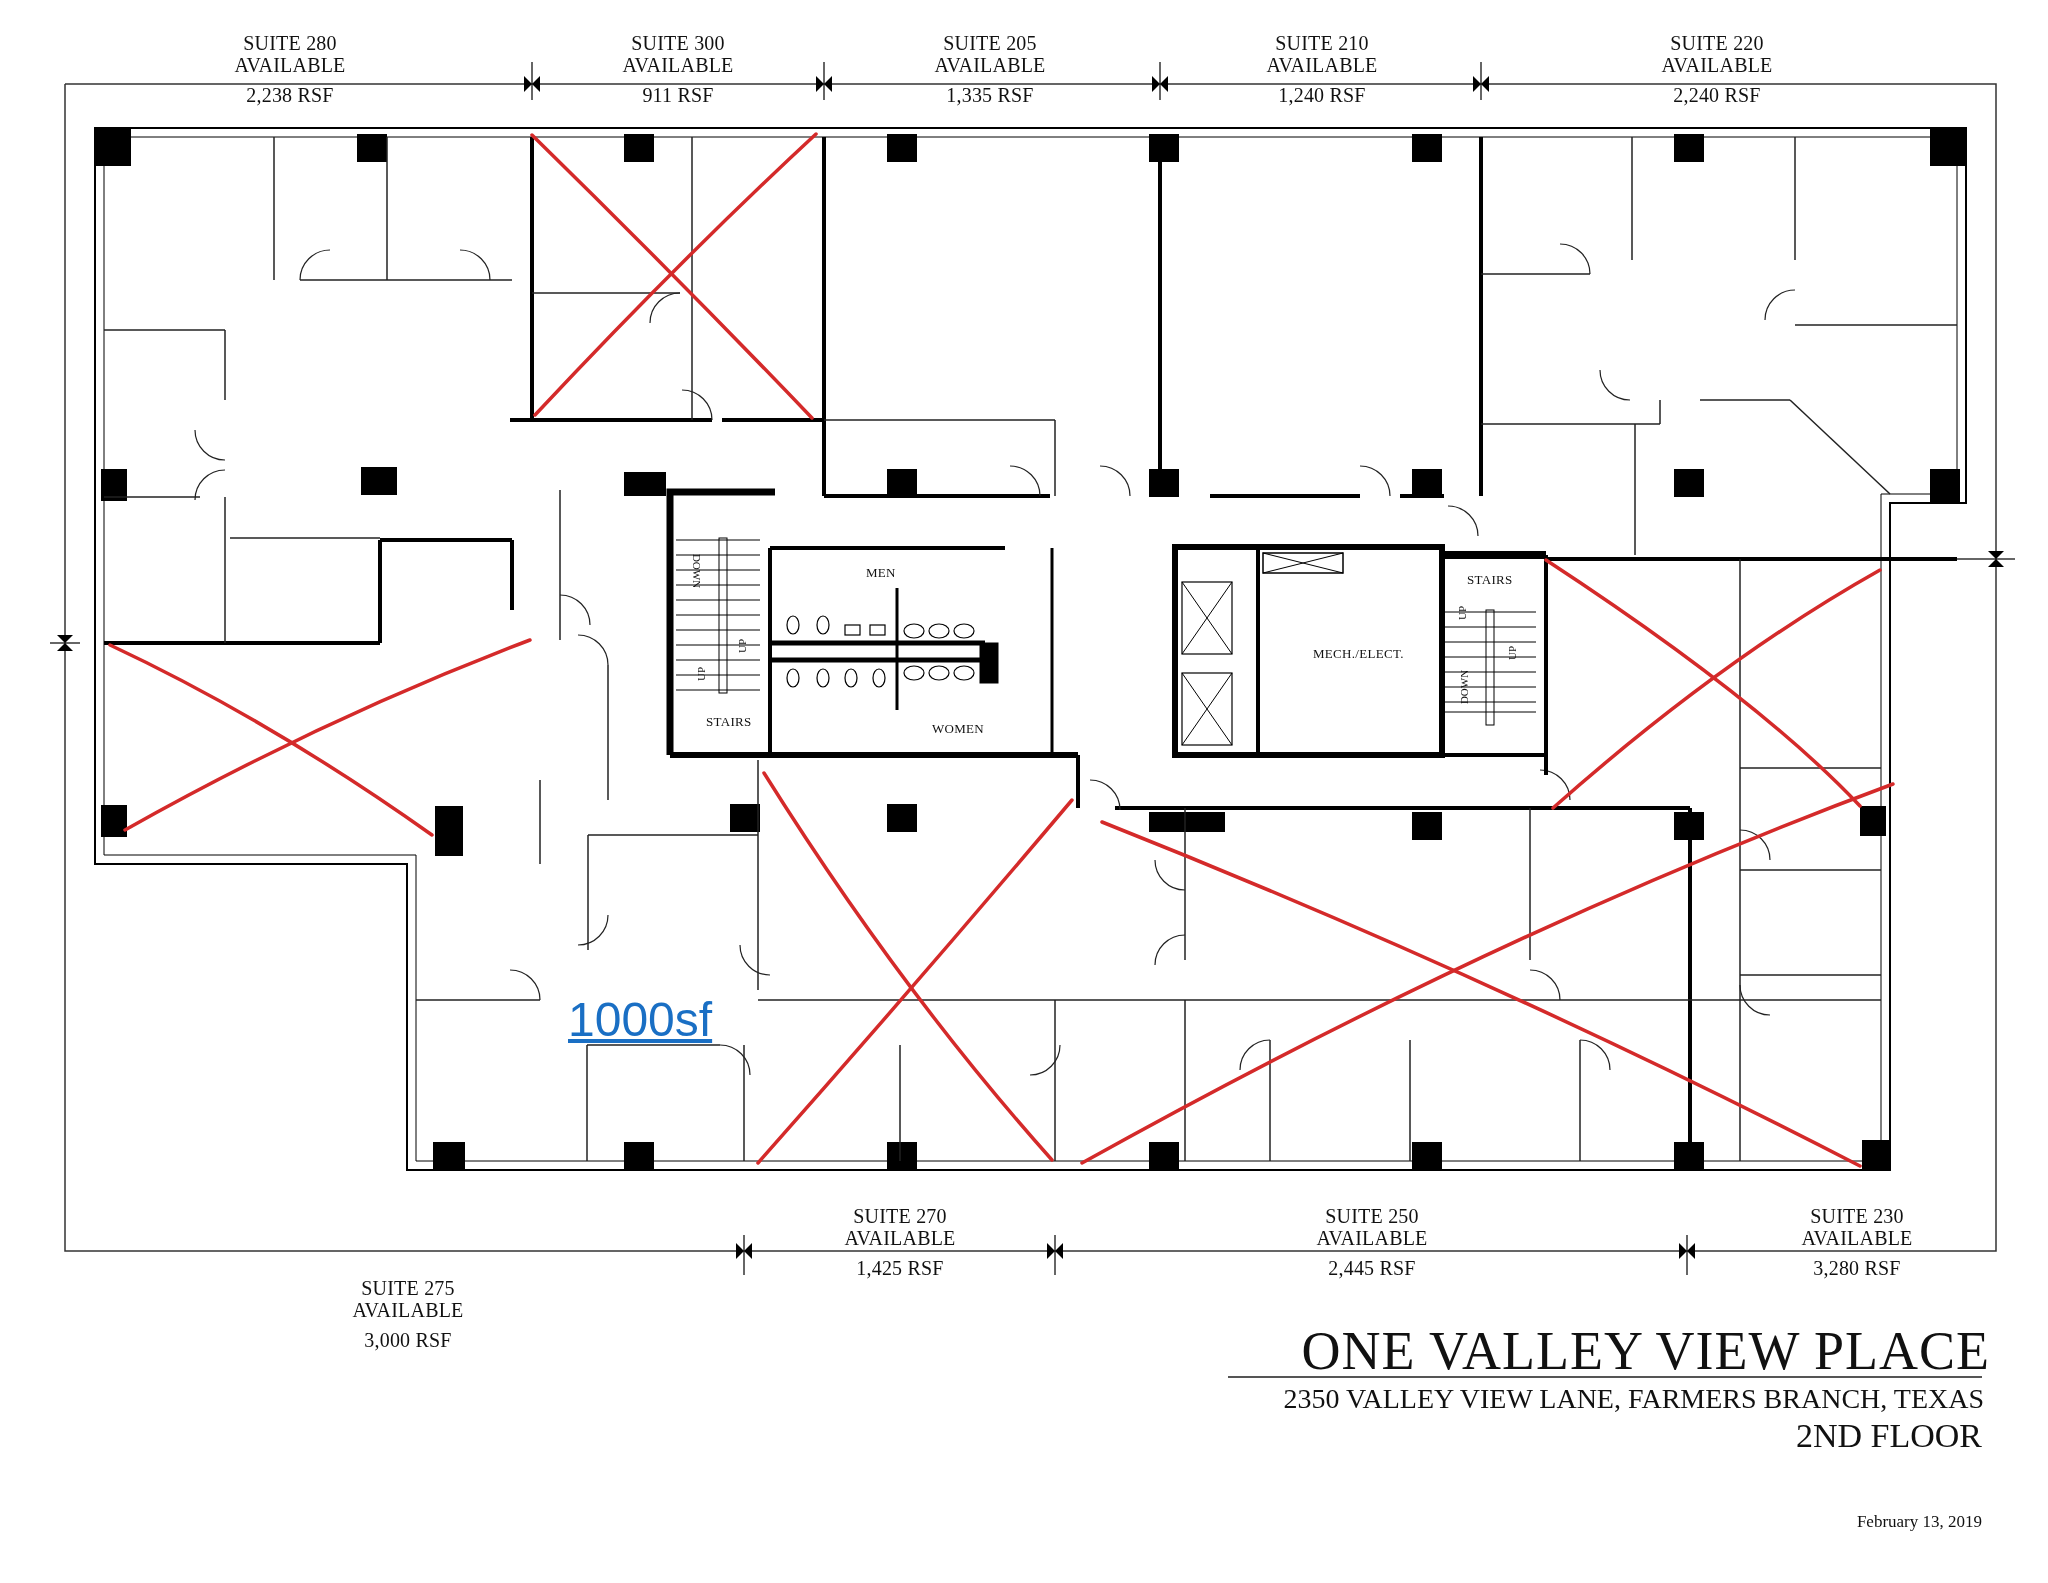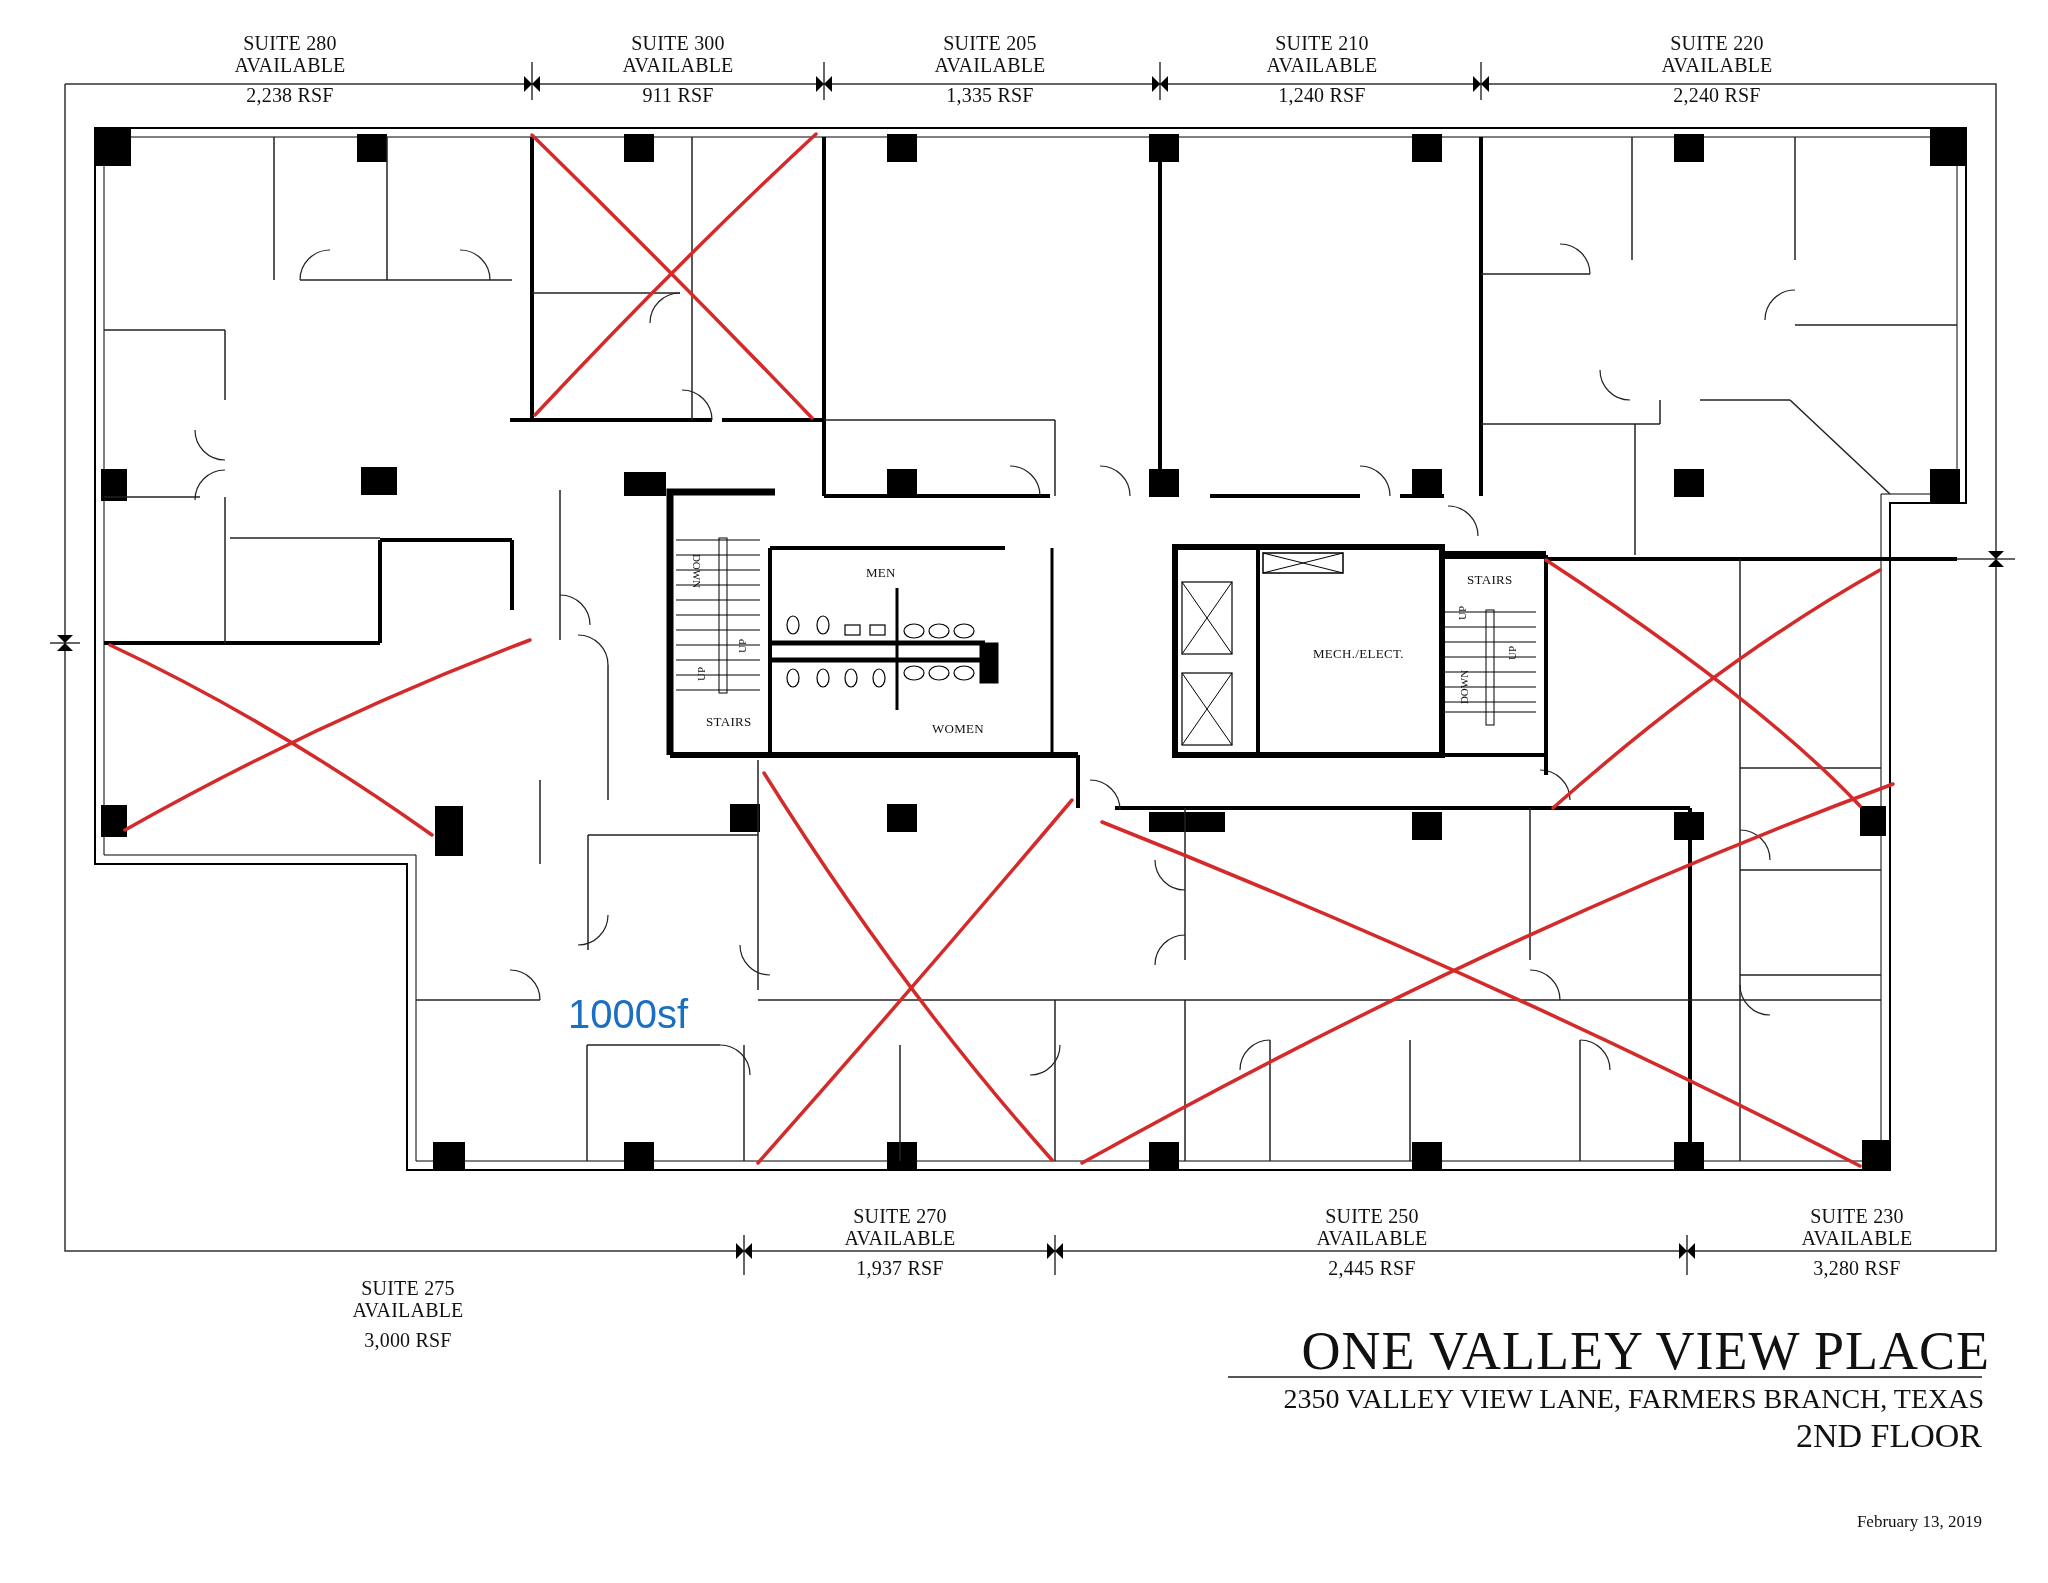--- a/index.html
+++ b/index.html
@@ -10,21 +10,21 @@
   .lbl .l1, .lbl .l2, .lbl .l3 { display: block; }
   .lbl .l3 { margin-top: 8px; }
   .title-main { position: absolute; right: 58px; top: 1320px; font-size: 54px; letter-spacing: 1px; }
   .title-rule { position: absolute; left: 1228px; width: 754px; top: 1376px; height: 2px; background: #555; }
   .title-addr { position: absolute; right: 64px; top: 1383px; font-size: 28px; }
   .title-floor { position: absolute; right: 66px; top: 1417px; font-size: 34px; }
   .title-date { position: absolute; right: 66px; top: 1512px; font-size: 17px; }
   .room { position: absolute; font-size: 13px; letter-spacing: 0.3px; text-align: center; }
   .vert { position: absolute; font-size: 11px; transform-origin: center; }
   .annot { position: absolute; left: 568px; top: 992px; font-family: "Liberation Sans", "DejaVu Sans", sans-serif;
-           font-size: 40px; color: #1a6fc4; }
+           font-size: 48px; color: #1a6fc4; text-decoration: underline; }
 </style>
 </head>
 <body>
 
 <svg id="plan" viewBox="0 0 2048 1583" xmlns="http://www.w3.org/2000/svg">
 
   <g fill="none" stroke="#333" stroke-width="1.5">
     <polyline points="65,84 1996,84 1996,1251 65,1251 65,84"></polyline>
 
     <line x1="50" y1="643" x2="80" y2="643"></line>
@@ -314,21 +314,21 @@
 </div>
 
 <div class="lbl" style="left:308px; top:1277px; width:200px;">
   <span class="l1">SUITE 275</span>
   <span class="l2">AVAILABLE</span>
   <span class="l3">3,000 RSF</span>
 </div>
 <div class="lbl" style="left:800px; top:1205px; width:200px;">
   <span class="l1">SUITE 270</span>
   <span class="l2">AVAILABLE</span>
-  <span class="l3">1,937 RSF</span>
+  <span class="l3">1,425 RSF</span>
 </div>
 <div class="lbl" style="left:1272px; top:1205px; width:200px;">
   <span class="l1">SUITE 250</span>
   <span class="l2">AVAILABLE</span>
   <span class="l3">2,445 RSF</span>
 </div>
 <div class="lbl" style="left:1757px; top:1205px; width:200px;">
   <span class="l1">SUITE 230</span>
   <span class="l2">AVAILABLE</span>
   <span class="l3">3,280 RSF</span>

